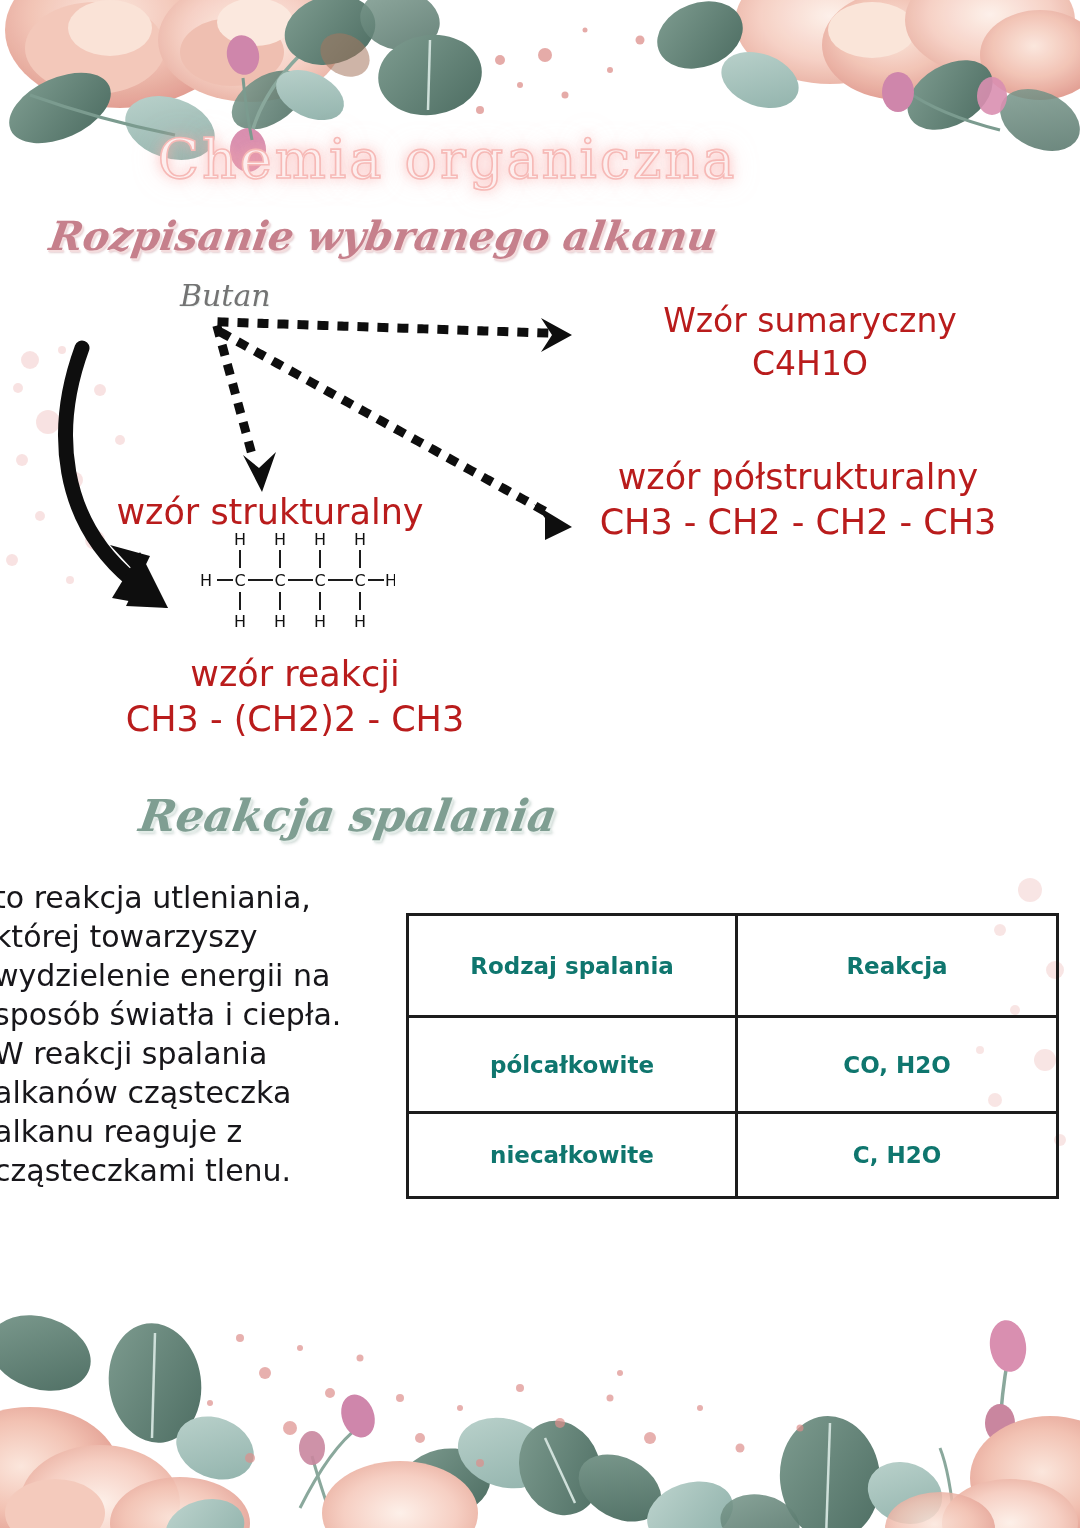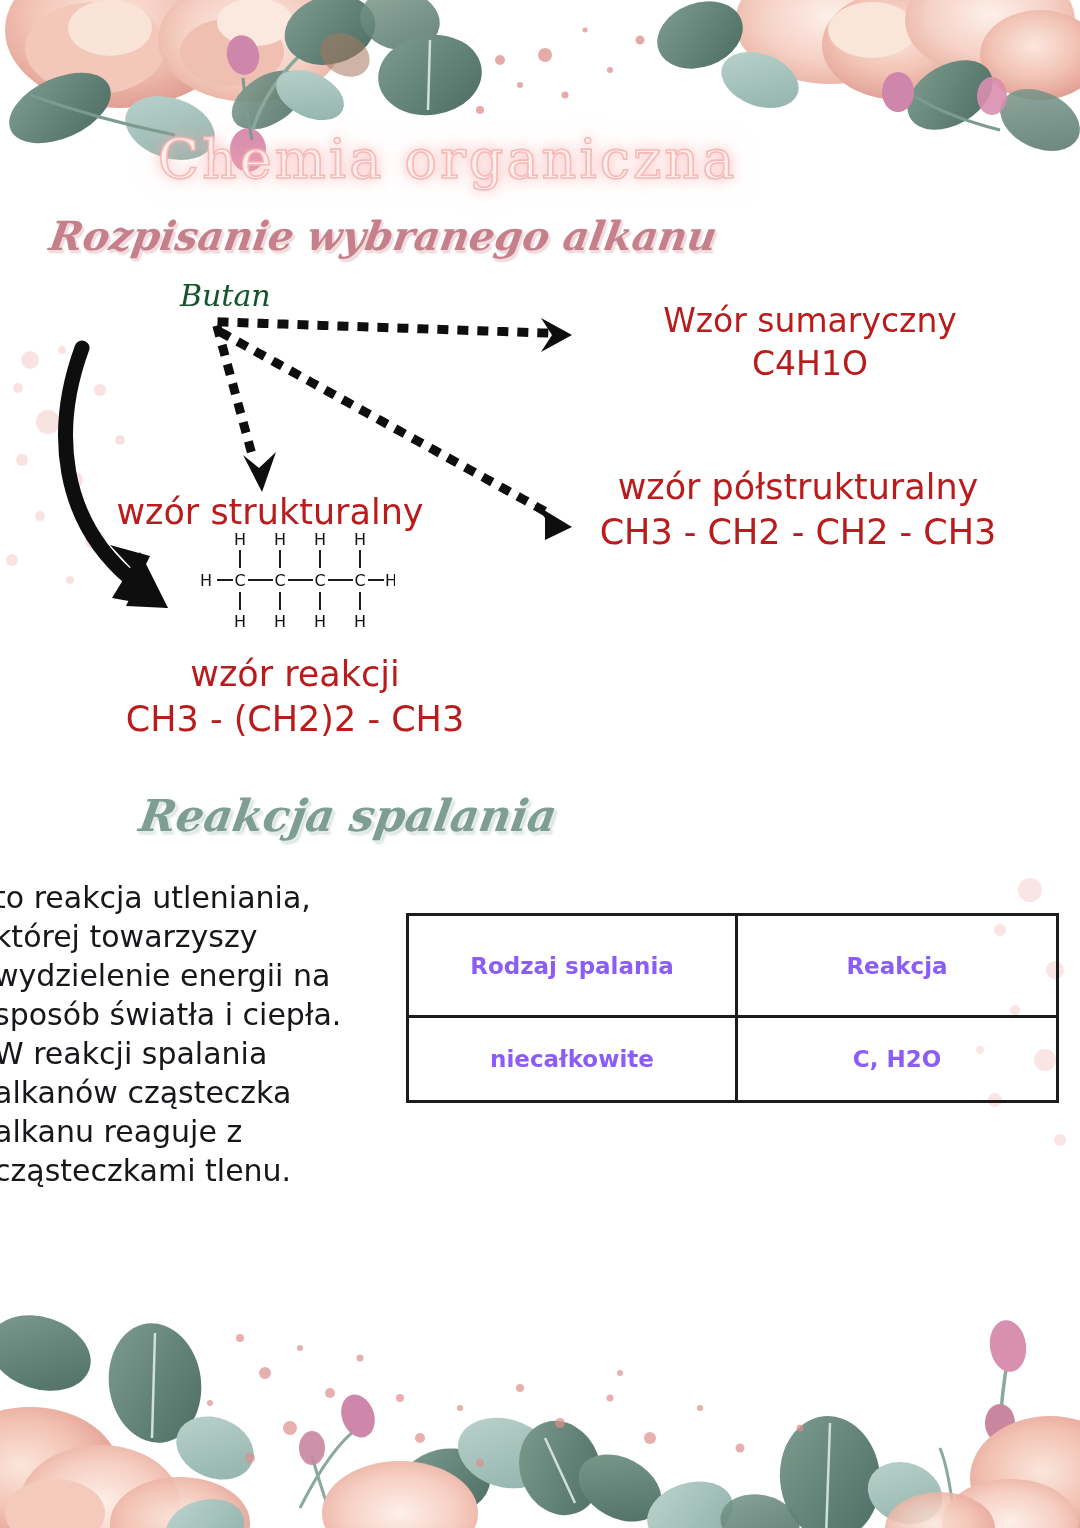--- a/index.html
+++ b/index.html
@@ -43,33 +43,33 @@
   }
   #h-reakcja{
     left:140px;top:790px;font-size:44px;
     color:#7f9e92;
     text-shadow:2px 2px 0 #e3ece8, 3px 3px 3px rgba(110,140,130,.35);
     transform:skewX(-9deg);
   }
   #lbl-butan{
     position:absolute;left:180px;top:278px;
     font-family:"DejaVu Serif", serif;font-style:italic;
-    font-size:30px;color:#14532d;
+    font-size:30px;color:#737373;
     text-shadow:1px 1px 0 #eef4f2;
     white-space:nowrap;
   }
 
   
   .bodytext{
     font-family:"DejaVu Sans", sans-serif;
     color:#b91c1c;font-weight:400;
   }
   .centerblock{position:absolute;text-align:center;white-space:nowrap;}
   #sumaryczny{left:600px;top:300px;width:420px;font-size:33px;line-height:1.30;text-align:center;white-space:normal;}
-  #polstrukturalny{left:548px;top:465px;width:500px;font-size:35px;line-height:1.28;text-align:center;white-space:normal;}
+  #polstrukturalny{left:548px;top:455px;width:500px;font-size:35px;line-height:1.28;text-align:center;white-space:normal;}
   #strukturalny-lbl{left:100px;top:492px;width:340px;font-size:35px;text-align:center;}
   #grupowy{left:85px;top:652px;width:420px;font-size:35px;line-height:1.28;text-align:center;white-space:normal;}
 
   #paragraph{
     position:absolute;left:-6px;top:878px;width:370px;
     font-size:30px;line-height:1.30;color:#17161a;
     font-family:"DejaVu Sans", sans-serif;
   }
 
   
@@ -82,21 +82,21 @@
   #tbl{
     position:absolute;left:406px;top:913px;width:644px;
     border-collapse:collapse;
     table-layout:fixed;
   }
   #tbl td{
     border:3px solid #1c1c1c;
     text-align:center;vertical-align:middle;
     font-family:"DejaVu Sans", sans-serif;
     font-weight:bold;font-size:23px;
-    color:#8b5cf6;
+    color:#0f766e;
     padding:0;
   }
   #tbl td.c0{width:326px;}
   #tbl td.c1{width:318px;}
   #tbl tr.r0 td{height:99px;}
   #tbl tr.r1 td{height:93px;}
   #tbl tr.r2 td{height:93px;}
   #tbl tr.r3 td{height:82px;}
 </style>
 </head>
@@ -299,20 +299,24 @@
   <div class="script-head" id="h-reakcja">Reakcja spalania</div>
 
   <div id="paragraph">to reakcja utleniania, której towarzyszy wydzielenie energii na sposób światła i ciepła. W reakcji spalania alkanów cząsteczka alkanu reaguje z cząsteczkami tlenu.</div>
 
   <table id="tbl">
     <tbody>
       <tr class="r0">
         <td class="c0">Rodzaj spalania</td>
         <td class="c1">Reakcja</td>
       </tr>
+      <tr class="r2">
+        <td class="c0">pólcałkowite</td>
+        <td class="c1">CO, H2O</td>
+      </tr>
       <tr class="r3">
         <td class="c0">niecałkowite</td>
         <td class="c1">C, H2O</td>
       </tr>
     </tbody>
   </table>
 
   <div class="floral bottom">
     <svg viewBox="0 0 1080 230" preserveAspectRatio="none">
       <defs>

